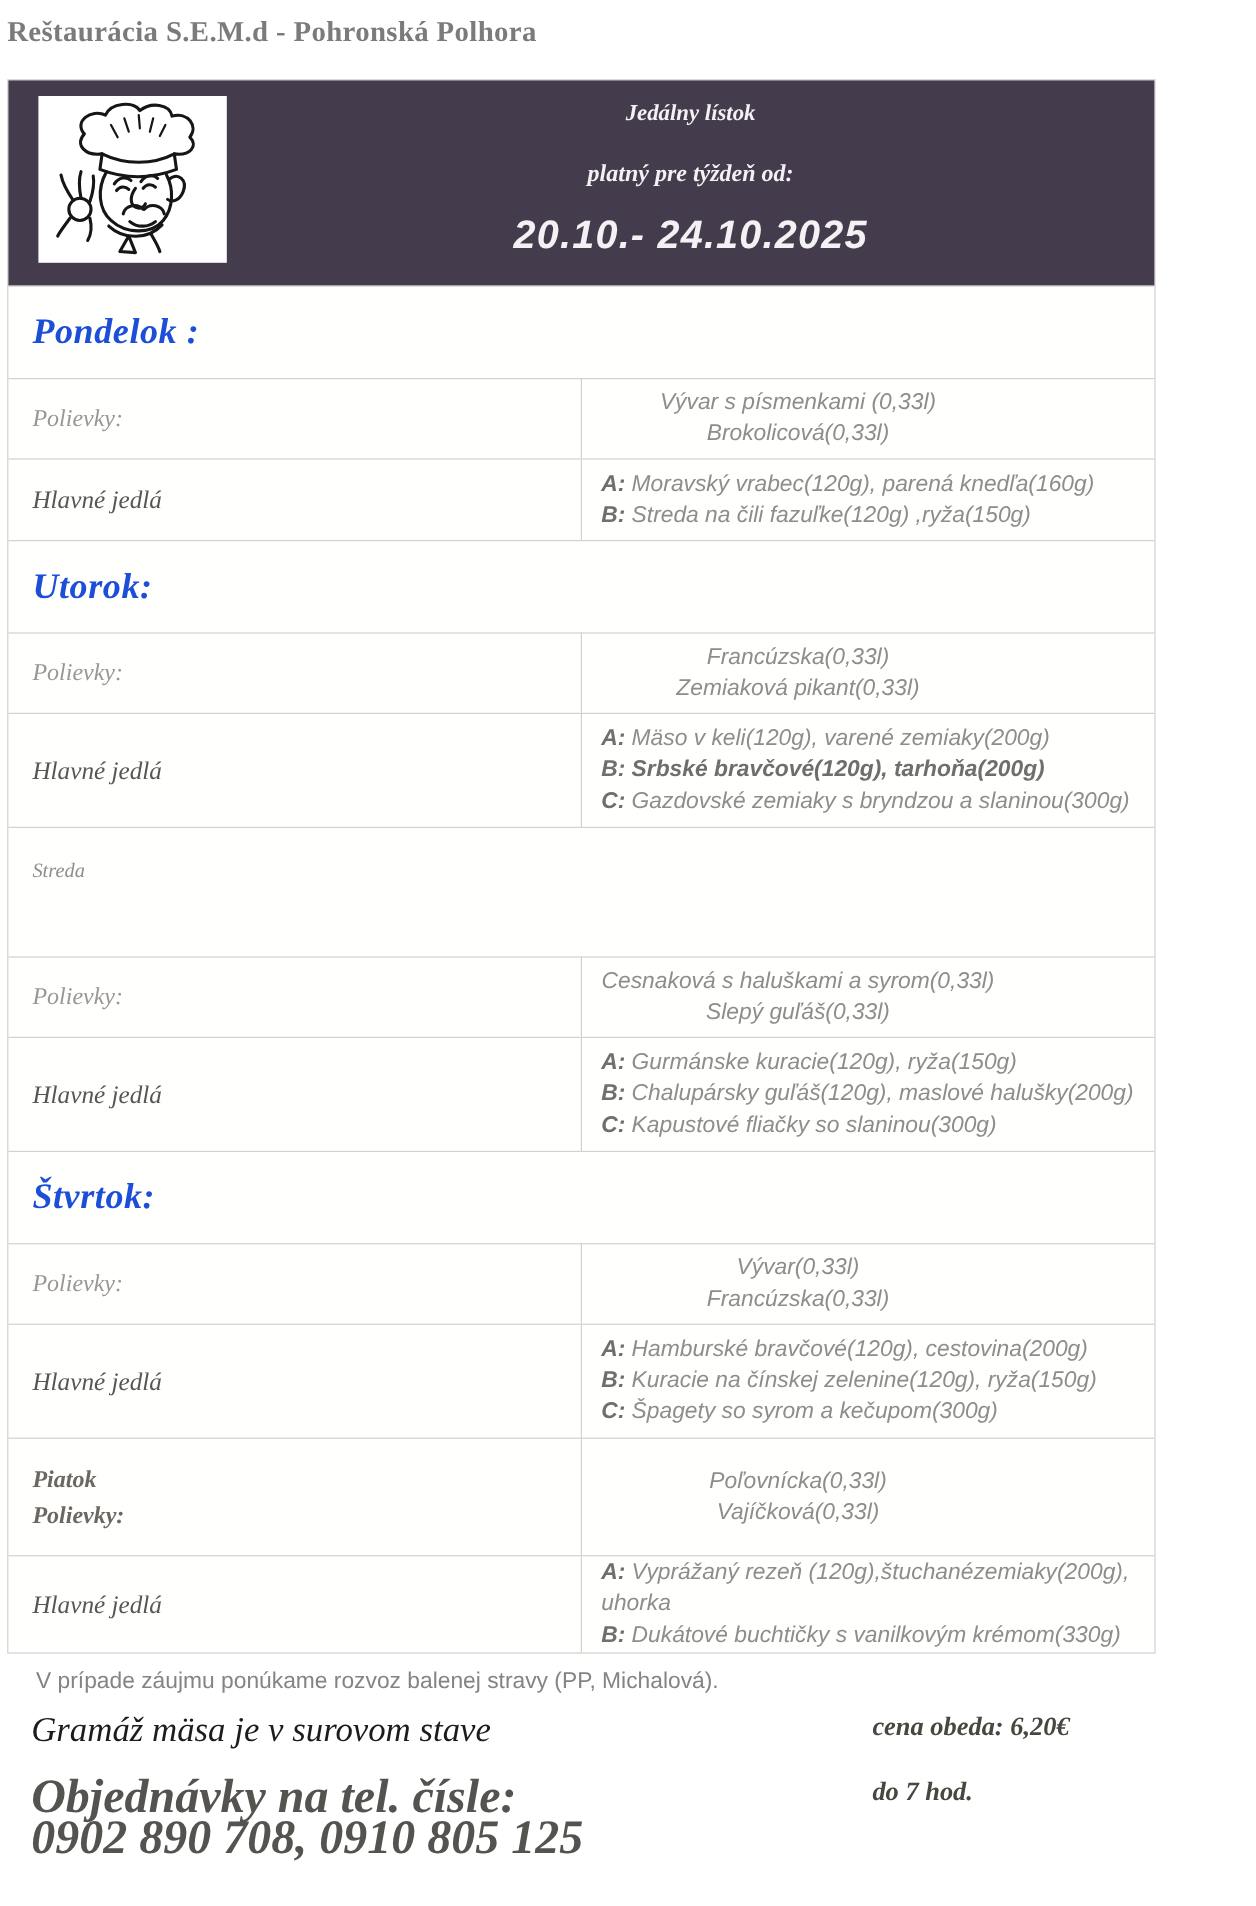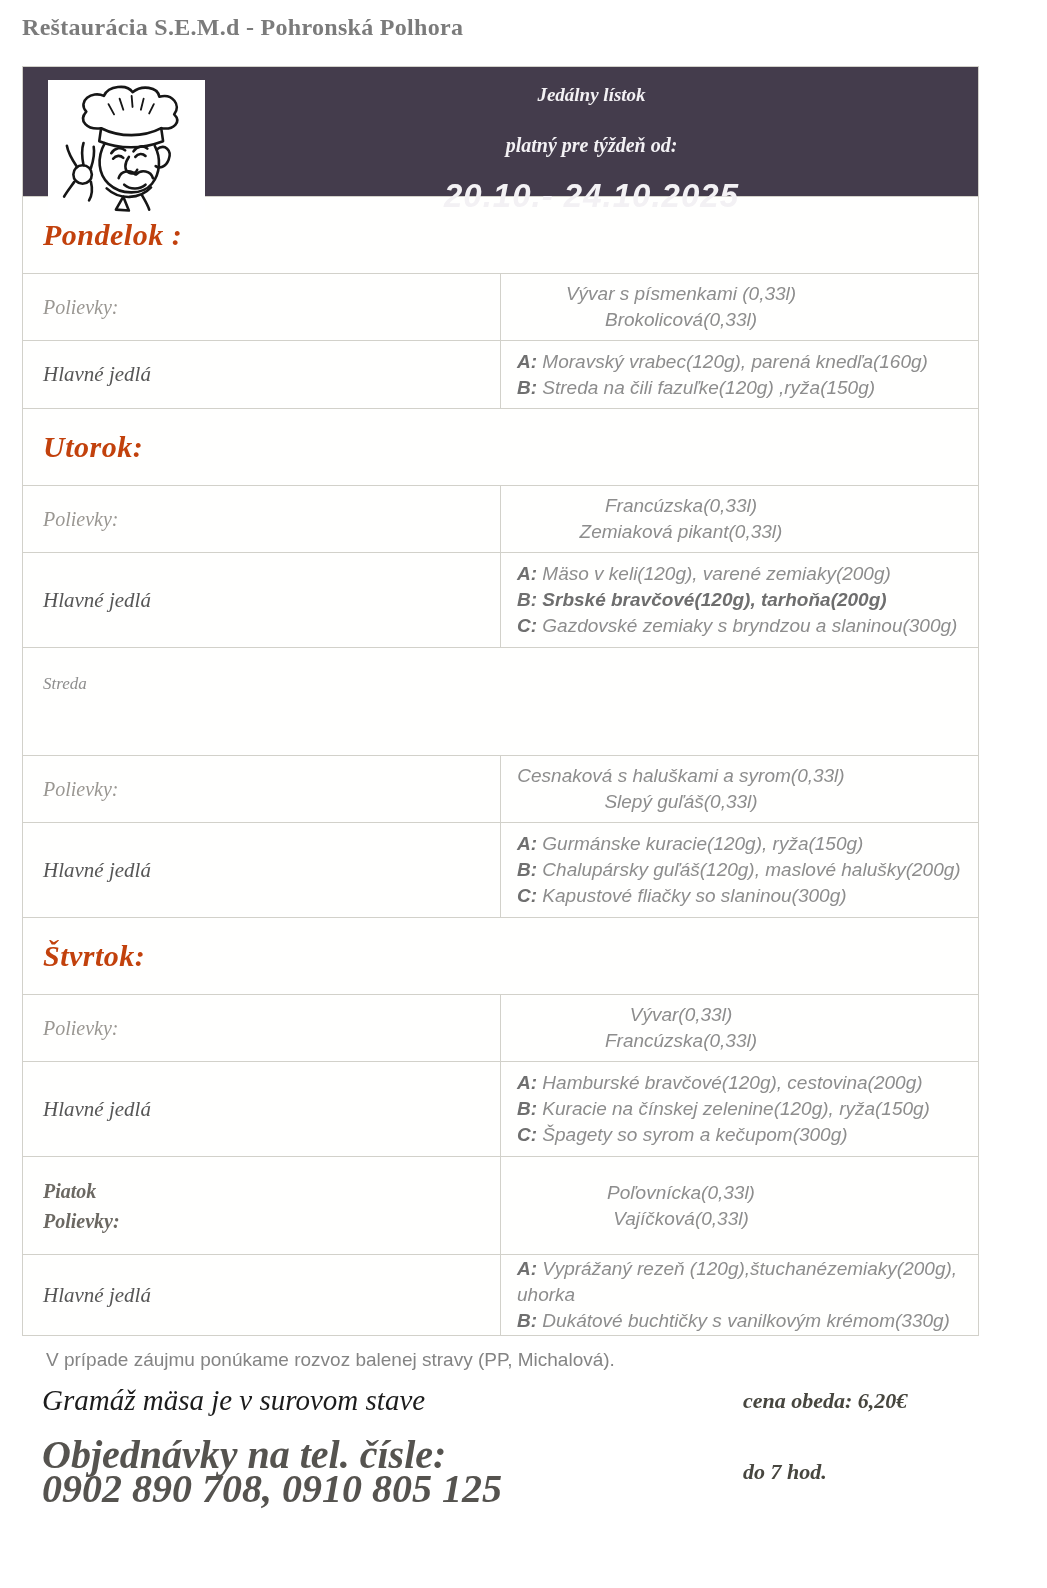--- a/index.html
+++ b/index.html
@@ -1,33 +1,33 @@
 <!DOCTYPE html>
 <html><head>
 <meta charset="utf-8">
 <style>
   html,body{margin:0;padding:0;}
   body{
     width:1047px;height:1588px;background:#ffffff;overflow:hidden;
     font-family:"Liberation Sans","DejaVu Sans",sans-serif;
   }
-  .page{padding-left:22px;}
+  .page{padding-left:6px;}
   .page-title{
     margin:0;padding-top:13px;
     font-family:"Liberation Serif","DejaVu Serif",serif;
     font-weight:bold;font-size:24px;line-height:28px;color:#7b7b7b;letter-spacing:.3px;
   }
   .menu-card{
     width:955px;margin-top:25px;
     border:1px solid #d2d1ca;
     background:#fffffe;
   }
   
   .header-bar{
-    height:129px;background:#443c4c;display:flex;align-items:flex-start;
+    height:171px;background:#443c4c;display:flex;align-items:flex-start;
   }
   .chef-box{
     width:157px;height:139px;background:#ffffff;margin:13px 0 0 25px;
     display:flex;align-items:center;justify-content:center;flex:none;
   }
   .header-texts{
     flex:1;text-align:center;color:#f3f1f4;
     font-family:"Liberation Serif","DejaVu Serif",serif;
     font-style:italic;font-weight:bold;padding-top:17px;
   }
@@ -39,37 +39,37 @@
   }
   
   table.menu-table{width:100%;border-collapse:collapse;table-layout:fixed;}
   .menu-table td{border-top:1px solid #d2d1ca;vertical-align:middle;}
   .label-cell{width:241px;border-right:1px solid #d2d1ca;padding-left:20px;
     font-family:"Liberation Serif","DejaVu Serif",serif;font-style:italic;}
   .soups-label{font-size:20px;color:#9a9792;}
   .mains-label{font-size:21px;color:#565656;}
   .piatok-line{font-weight:bold;font-size:20px;color:#6b6862;line-height:30px;}
   .day-cell{padding-left:20px;font-family:"Liberation Serif","DejaVu Serif",serif;font-style:italic;}
-  .day-large{font-weight:bold;font-size:30px;color:#c2410c;letter-spacing:.5px;}
+  .day-large{font-weight:bold;font-size:30px;color:#1d4ed8;letter-spacing:.5px;}
   .day-small{font-size:17px;color:#8e8e8e;}
   .r-day td{height:74px;}
   .r-day-small td{height:80px;vertical-align:top;padding-top:26px;}
   .r-soups td{height:64px;}
   .r-mains2 td{height:65px;}
   .r-mains3 td{height:92px;}
   .r-piatok td{height:95px;}
   .r-mains2b td{height:68px;}
   .soups-cell{text-align:center;padding-right:118px;font-size:19px;color:#8d8d8d;line-height:26px;font-style:italic;}
   .mains-cell{padding-left:16px;font-size:19px;color:#8d8d8d;line-height:26px;font-style:italic;}
   .dish b{color:#6f6f6f;}
   .dish.emphasis{font-weight:bold;color:#6e6e6e;}
   
   .footer{width:955px;}
   .delivery-note{margin:13px 0 0 24px;font-size:19px;color:#848484;}
-  .frow{display:flex;align-items:center;}
+  .frow{display:flex;align-items:flex-start;}
   .frow .f-left{flex:1;padding-left:20px;}
   .frow .f-right{width:234px;flex:none;
     font-family:"Liberation Serif","DejaVu Serif",serif;
     font-style:italic;font-weight:bold;font-size:22px;color:#47463f;}
   .frow1{margin-top:13px;}
   .frow2{margin-top:21px;}
   .weight-note{font-family:"Liberation Serif","DejaVu Serif",serif;
     font-style:italic;font-size:29px;color:#1c1c1c;}
   .orders{font-family:"Liberation Serif","DejaVu Serif",serif;
     font-style:italic;font-weight:bold;font-size:40px;color:#55534f;line-height:34px;}

